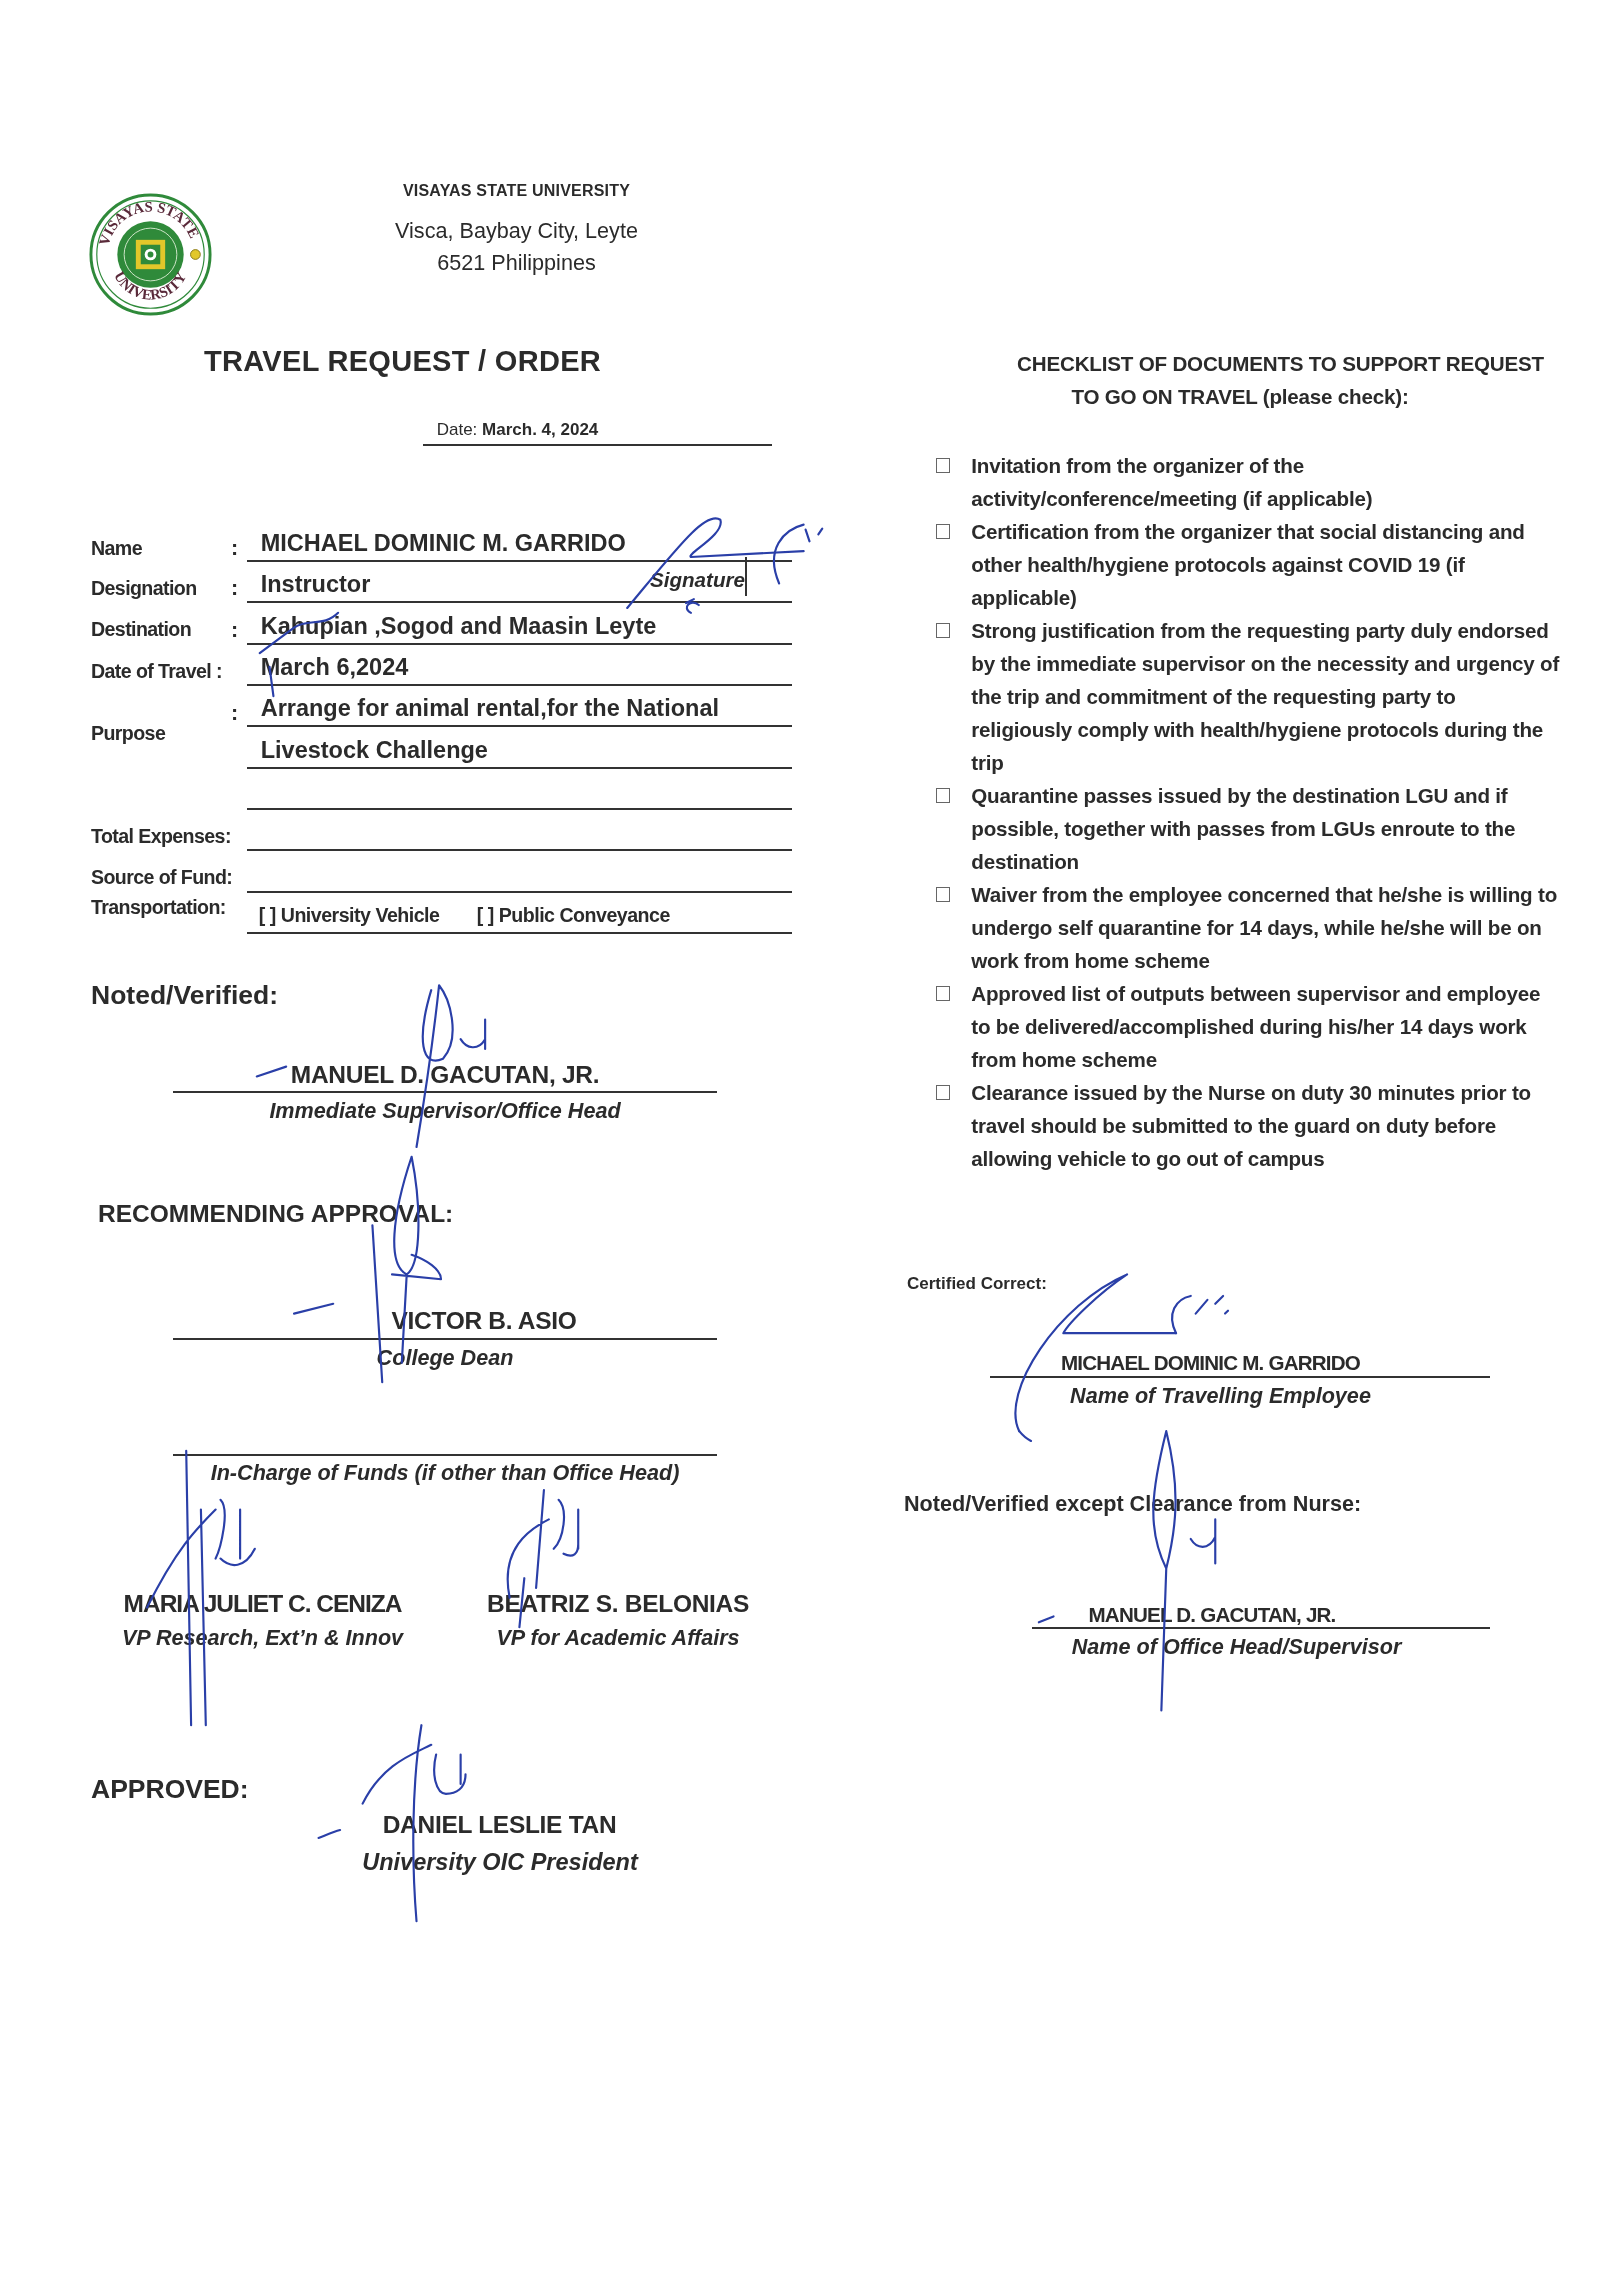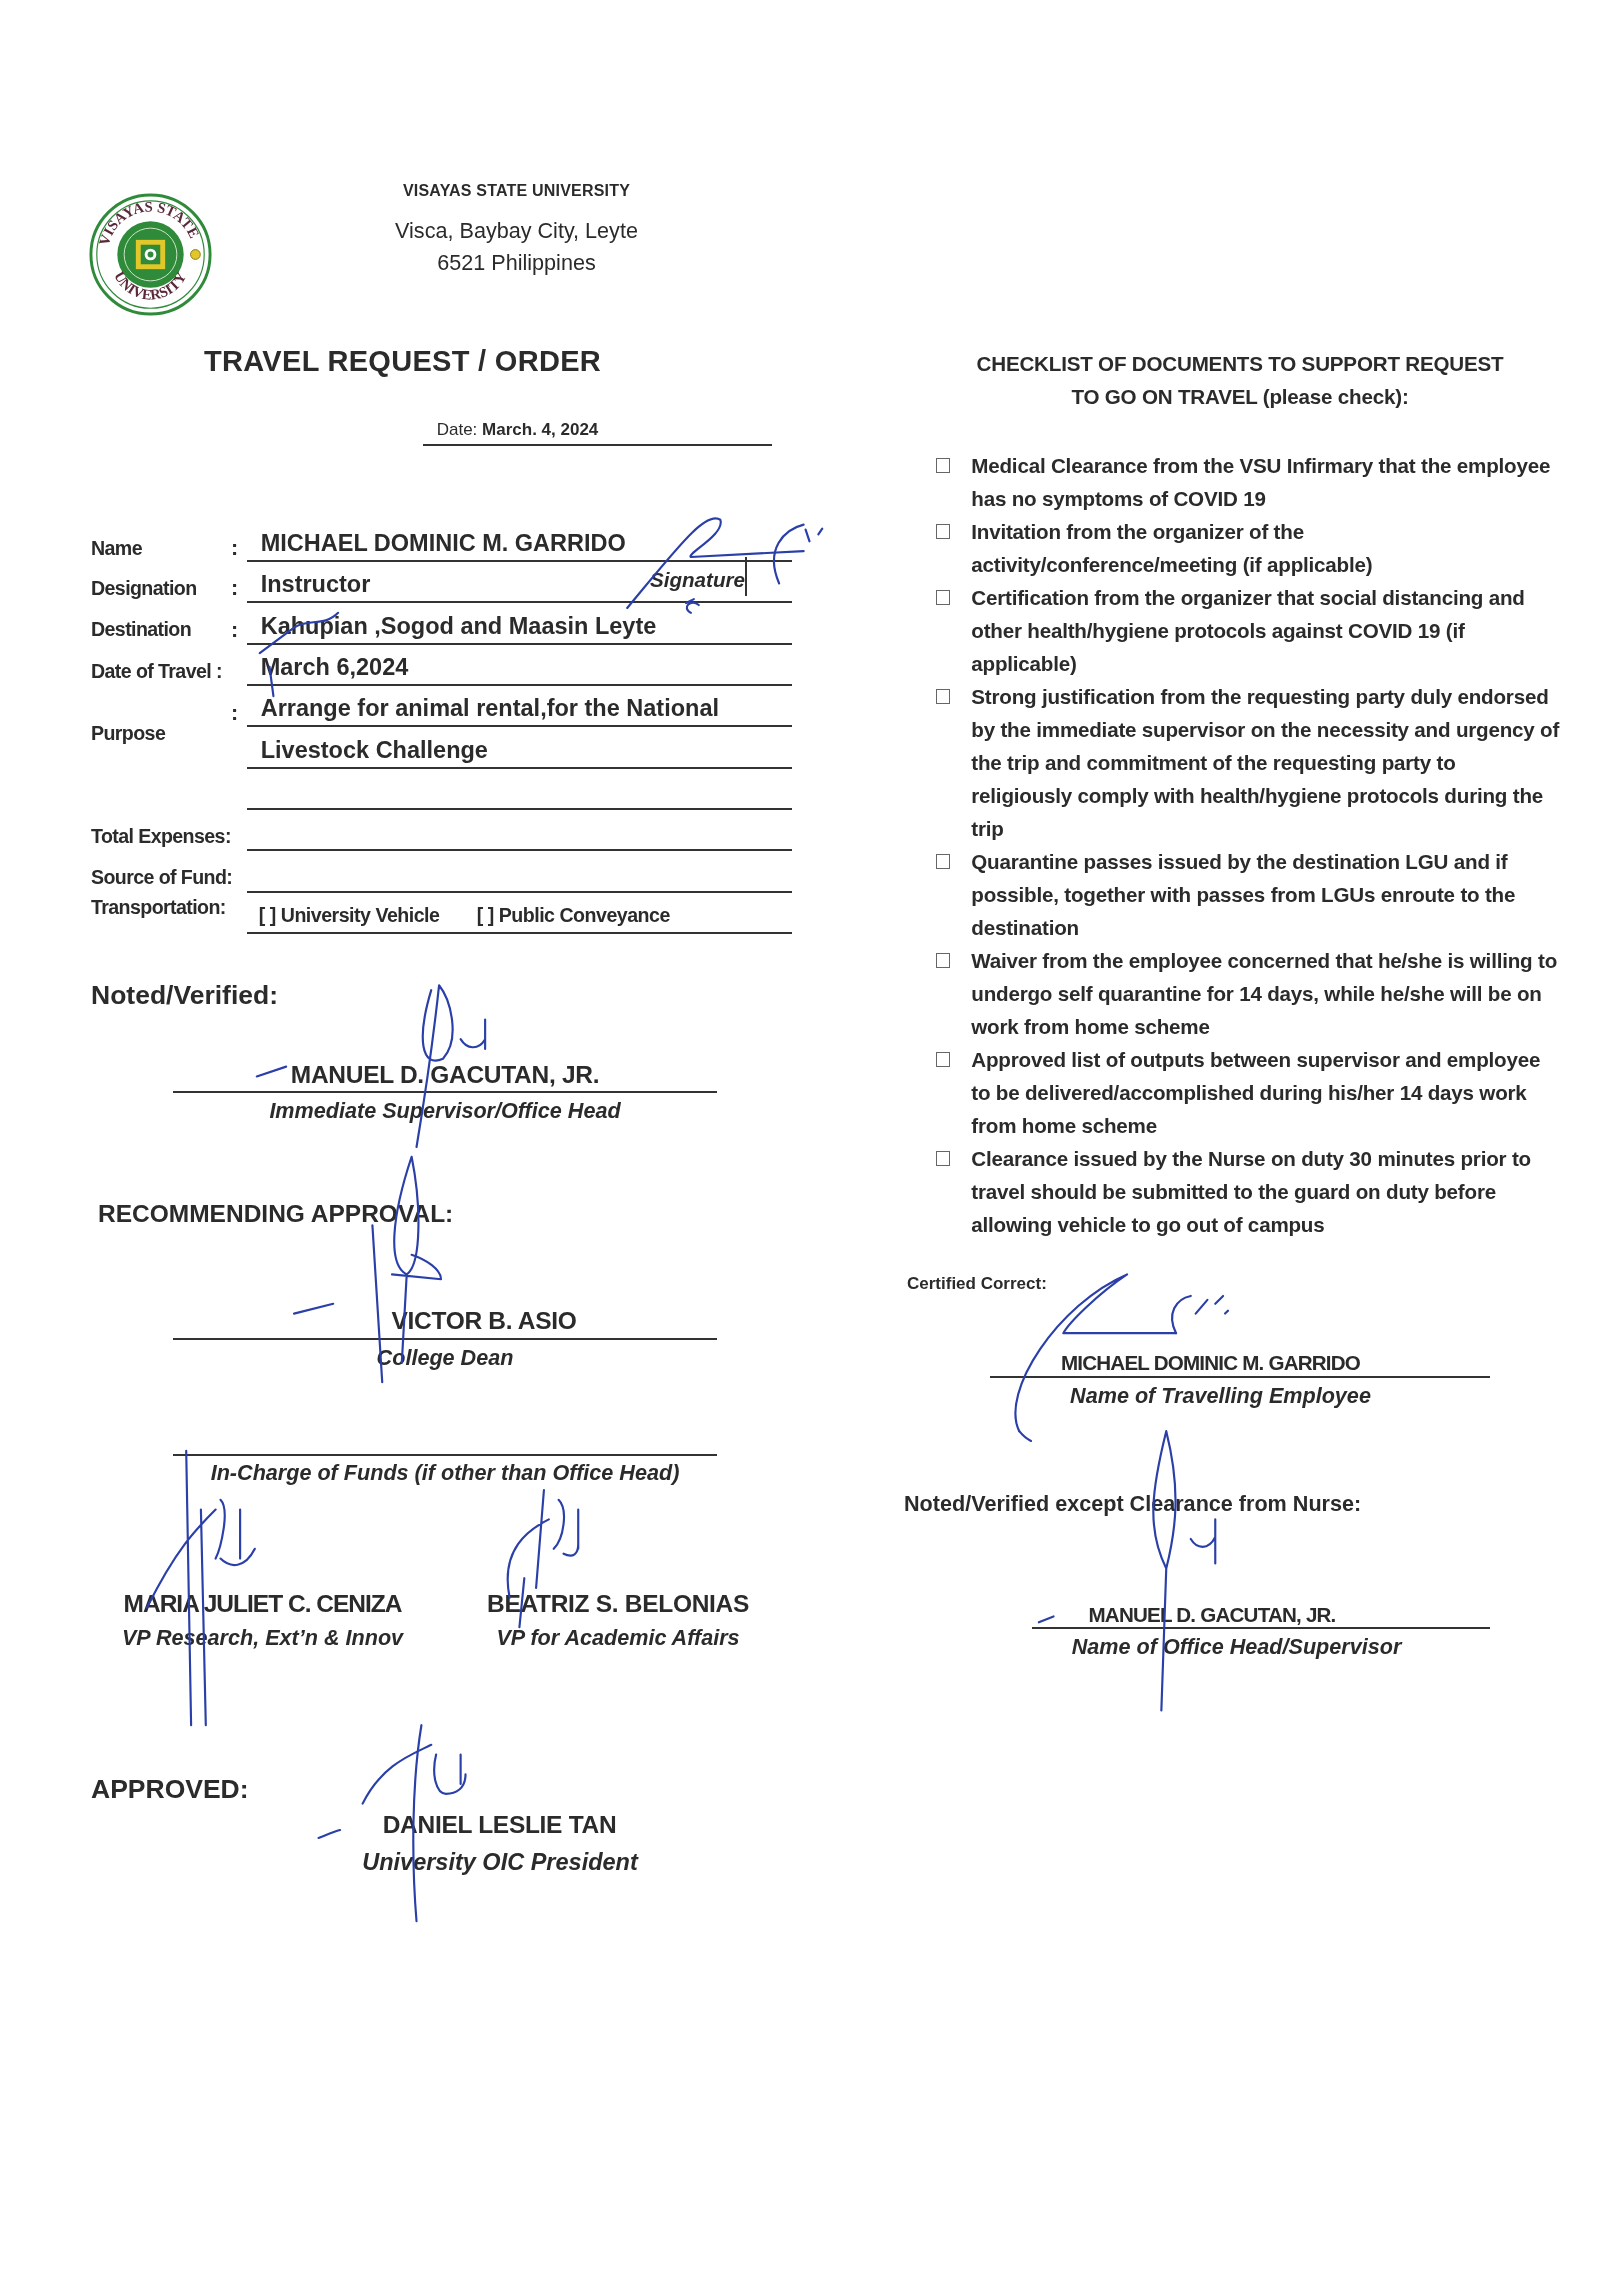--- a/index.html
+++ b/index.html
@@ -113,28 +113,24 @@
 <div class="abs sign-name" style="left:96px;top:1590px;width:333px;letter-spacing:-1px;">MARIA JULIET C. CENIZA</div>
 <div class="abs sign-role" style="left:96px;top:1625px;width:333px;">VP Research, Ext’n &amp; Innov</div>
 
 <div class="abs sign-name" style="left:461px;top:1590px;width:314px;">BEATRIZ S. BELONIAS</div>
 <div class="abs sign-role" style="left:461px;top:1625px;width:314px;">VP for Academic Affairs</div>
 
 <div class="abs section-h" style="left:91px;top:1774px;">APPROVED:</div>
 <div class="abs sign-name" style="left:333px;top:1811px;width:333px;text-align:center;">DANIEL LESLIE TAN</div>
 <div class="abs sign-role" style="left:314px;top:1849px;width:372px;font-size:23.5px;">University OIC President</div>
 
-<div class="abs chk-h" style="top:347px;">CHECKLIST OF DOCUMENTS TO SUPPORT REQUEST</div>
+<div class="abs chk-h" style="top:347px;text-align:right;">CHECKLIST OF DOCUMENTS TO SUPPORT REQUEST</div>
 <div class="abs chk-h" style="top:380px;">TO GO ON TRAVEL (please check):</div>
 
 <div class="abs chk-list">
-  <div class="chk-item">
-    <span class="chk-box"></span>
-    <span class="chk-text">Medical Clearance from the VSU Infirmary that the employee has no symptoms of COVID 19</span>
-  </div>
   <div class="chk-item">
     <span class="chk-box"></span>
     <span class="chk-text">Invitation from the organizer of the activity/conference/meeting (if applicable)</span>
   </div>
   <div class="chk-item">
     <span class="chk-box"></span>
     <span class="chk-text">Certification from the organizer that social distancing and other health/hygiene protocols against COVID 19 (if applicable)</span>
   </div>
   <div class="chk-item">
     <span class="chk-box"></span>

